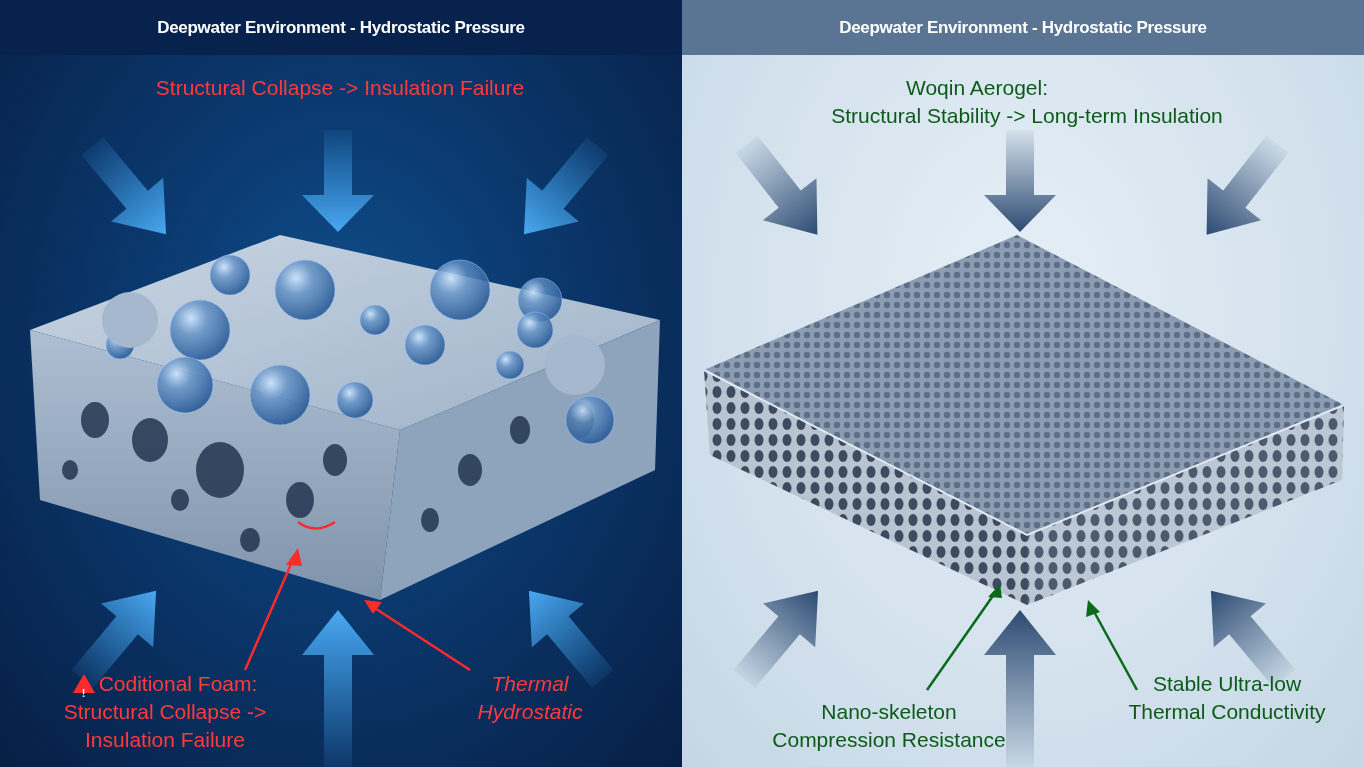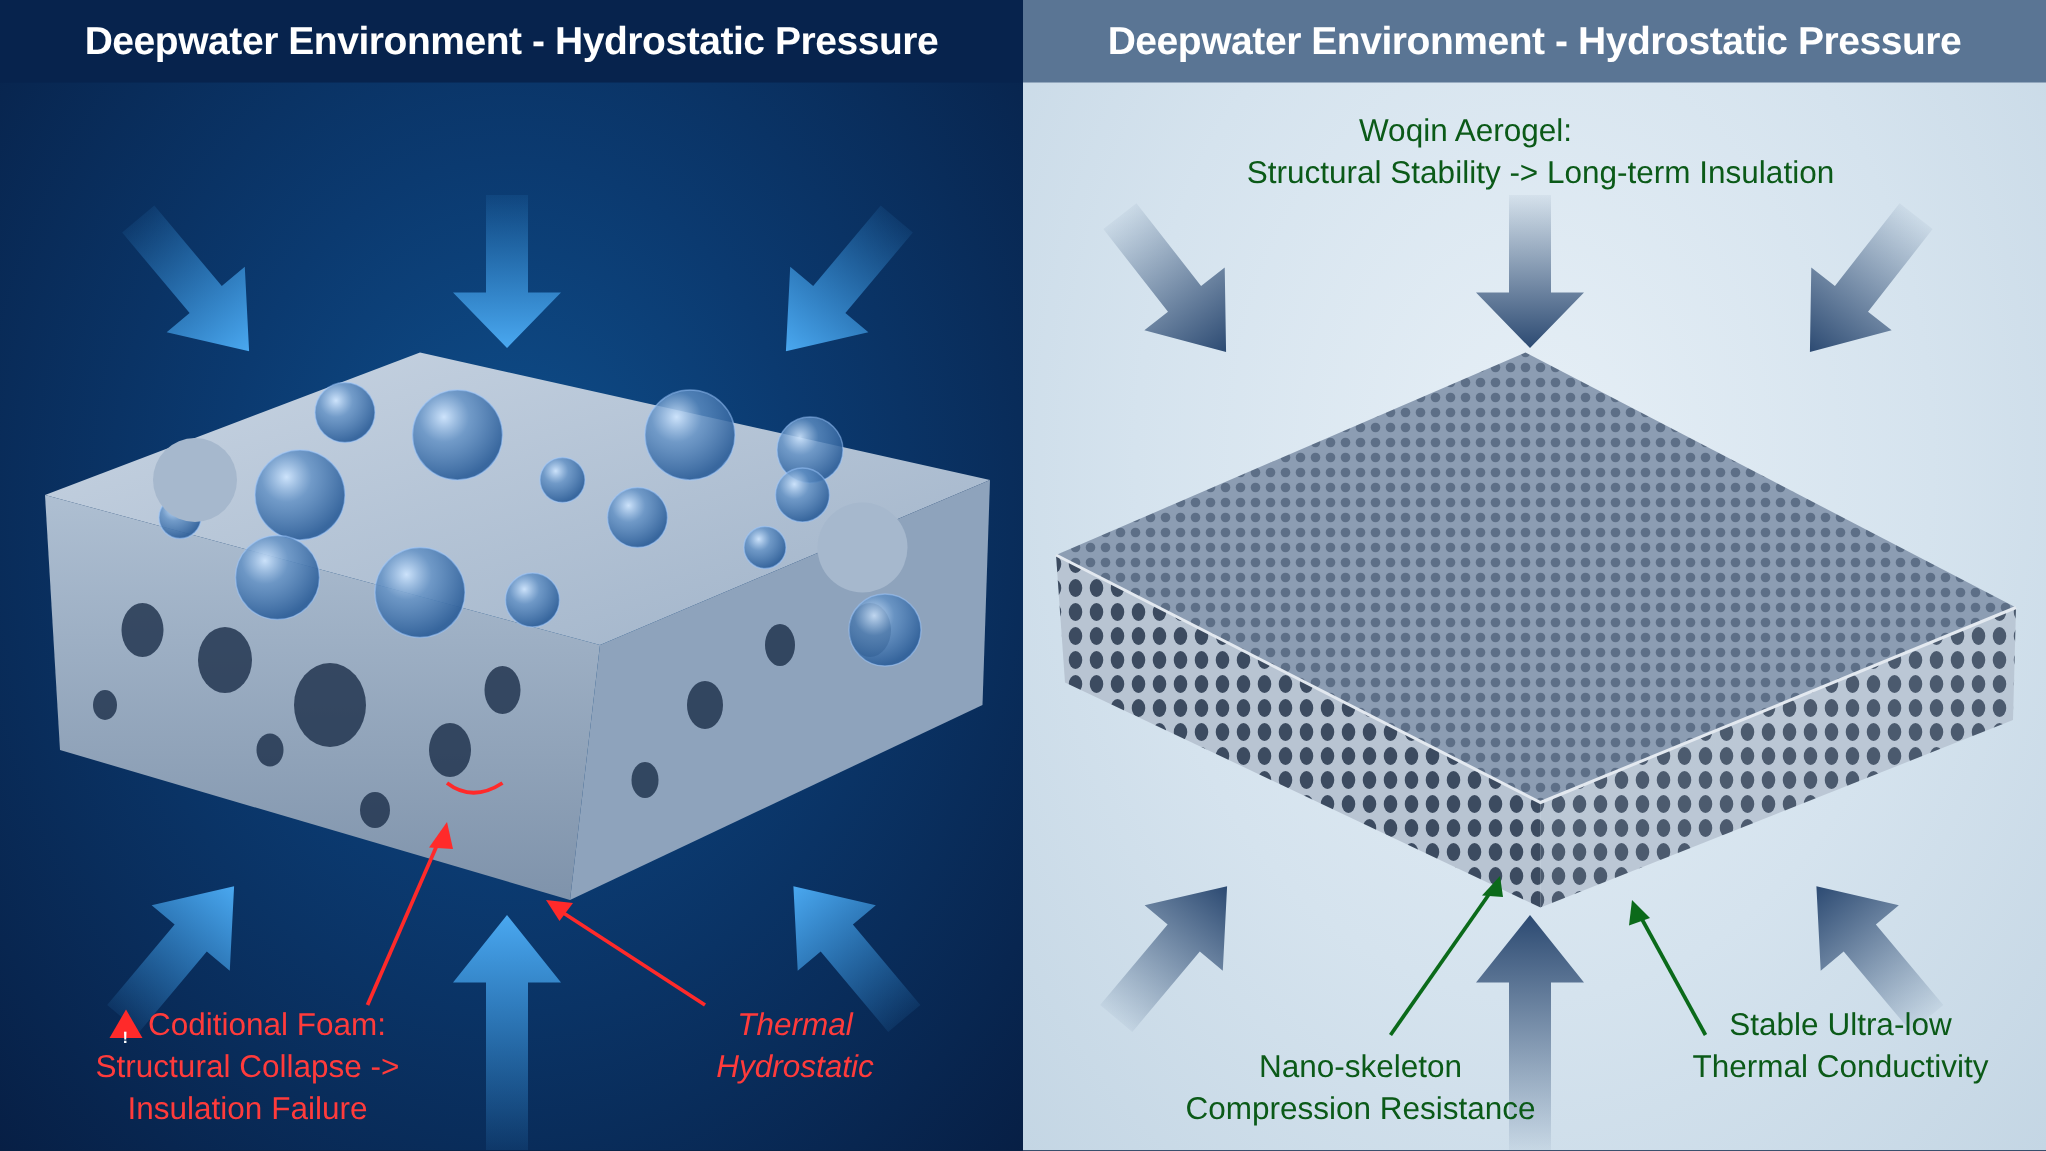--- a/index.html
+++ b/index.html
@@ -1,20 +1,20 @@
 <!DOCTYPE html>
 <html><head>
 <meta charset="utf-8">
 <style>
   html,body{margin:0;padding:0;}
   body{width:1364px;height:767px;overflow:hidden;font-family:"Liberation Sans",sans-serif;position:relative;background:#0a2244;}
   .panel{position:absolute;top:0;height:767px;width:682px;overflow:hidden;}
   .left{left:0;background:radial-gradient(ellipse at 50% 45%,#0f4f8c 0%,#0b3a70 40%,#071f45 100%);}
   .right{left:682px;background:radial-gradient(ellipse at 50% 40%,#e6eff6 0%,#d5e3ee 55%,#c4d6e4 100%);}
-  .header{position:absolute;left:0;top:0;width:682px;height:55px;display:flex;align-items:center;justify-content:center;font-weight:bold;font-size:26px;color:#ffffff;letter-spacing:-0.3px;}
+  .header{position:absolute;left:0;top:0;width:682px;height:55px;display:flex;align-items:center;justify-content:center;font-weight:bold;font-size:17px;color:#ffffff;letter-spacing:-0.3px;}
   .left .header{background:#07234d;}
   .right .header{background:#5a7594;}
   .caption{position:absolute;text-align:center;font-size:21px;line-height:28px;}
   .red{color:#ff3b3b;}
   .green{color:#0b5a18;}
   svg{position:absolute;left:0;top:0;}
   .warn{display:inline-block;width:0;height:0;border-left:11px solid transparent;border-right:11px solid transparent;border-bottom:19px solid #ff2a2a;position:relative;margin-right:4px;top:2px;}
   .warn span{position:absolute;left:-2px;top:5px;color:#fff;font-size:11px;font-weight:bold;}
 </style>
 </head>
@@ -115,20 +115,21 @@
       <line x1="245" y1="670" x2="295" y2="555"></line>
       <line x1="470" y1="670" x2="370" y2="605"></line>
     </g>
     <g fill="#ff2a2a">
       <polygon points="298,548 286,565 302,566"></polygon>
       <polygon points="364,600 382,602 373,614"></polygon>
     </g>
   </svg>
 
   <div class="caption red" style="left:100px;top:74px;width:480px;">
+    <div>Structural Collapse -&gt; Insulation Failure</div>
   </div>
 
   <div class="caption red" style="left:30px;top:670px;width:270px;">
     <div><span class="warn"><span>!</span></span><span>Coditional Foam:</span></div>
     <div>Structural Collapse -&gt;</div>
     <div>Insulation Failure</div>
   </div>
 
   <div class="caption red" style="left:410px;top:670px;width:240px;font-style:italic;">
     <div>Thermal</div>
@@ -190,21 +191,21 @@
       <polygon points="318,584 306,597 320,598"></polygon>
       <polygon points="406,600 404,617 418,612"></polygon>
     </g>
   </svg>
 
   <div class="caption green" style="left:100px;top:74px;width:490px;text-align:center;">
     <div style="padding-right:100px;">Woqin Aerogel:</div>
     <div>Structural Stability -&gt; Long-term Insulation</div>
   </div>
 
-  <div class="caption green" style="left:100px;top:698px;width:250px;">
+  <div class="caption green" style="left:82px;top:698px;width:250px;">
     <div>Nano-skeleton</div>
     <div>Compression Resistance</div>
   </div>
 
   <div class="caption green" style="left:420px;top:670px;width:250px;">
     <div>Stable Ultra-low</div>
     <div>Thermal Conductivity</div>
   </div>
 </div>
 

